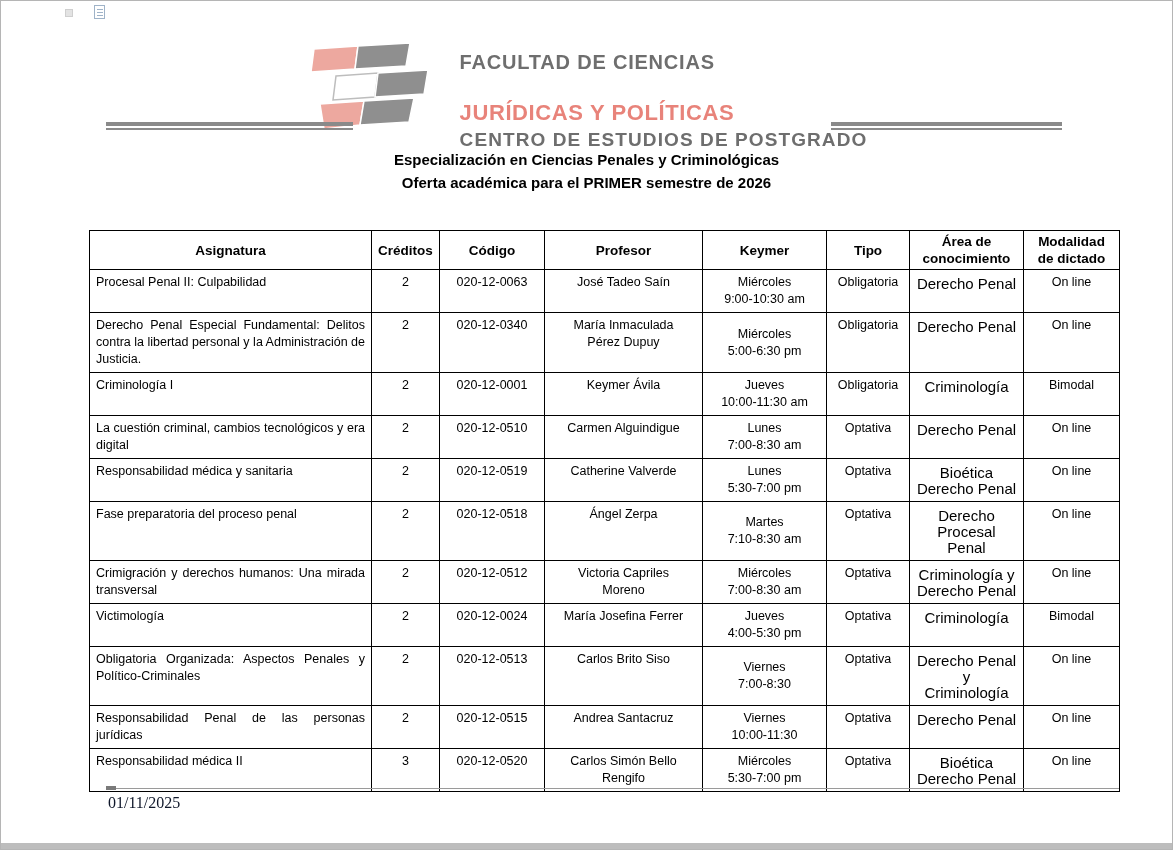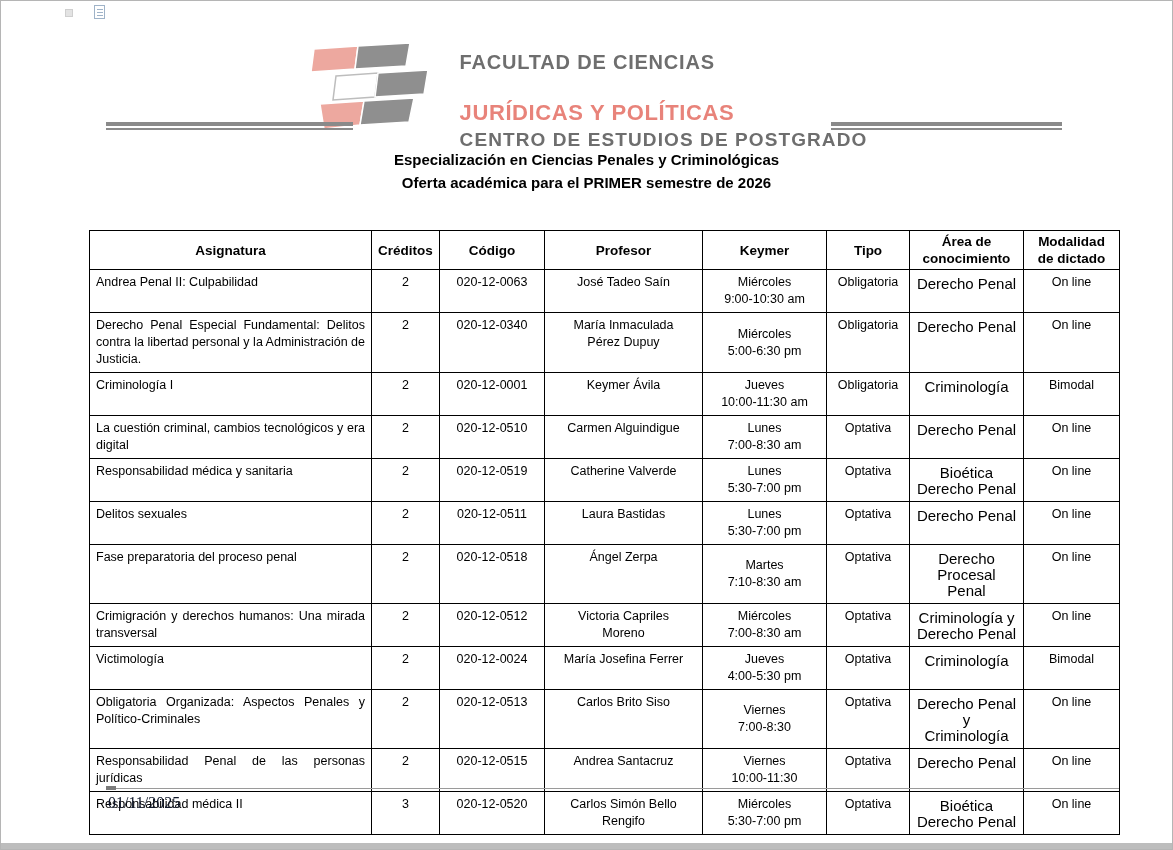--- a/index.html
+++ b/index.html
@@ -155,21 +155,21 @@
           <th>Keymer</th>
           <th>Tipo</th>
           <th>Área de
 conocimiento</th>
           <th>Modalidad
 de dictado</th>
         </tr>
     </thead>
     <tbody>
         <tr>
-          <td class="col0">Andrea Penal II: Culpabilidad</td>
+          <td class="col0">Procesal Penal II: Culpabilidad</td>
           <td class="col1">2</td>
           <td class="col2">020-12-0063</td>
           <td class="col3">José Tadeo Saín</td>
           <td class="col4">Miércoles
 9:00-10:30 am</td>
           <td class="col5">Obligatoria</td>
           <td class="col6">Derecho Penal</td>
           <td class="col7">On line</td>
         </tr>
         <tr>
@@ -212,31 +212,20 @@
           <td class="col2">020-12-0519</td>
           <td class="col3">Catherine Valverde</td>
           <td class="col4">Lunes
 5:30-7:00 pm</td>
           <td class="col5">Optativa</td>
           <td class="col6">Bioética
 Derecho Penal</td>
           <td class="col7">On line</td>
         </tr>
         <tr>
-          <td class="col0">Delitos sexuales</td>
-          <td class="col1">2</td>
-          <td class="col2">020-12-0511</td>
-          <td class="col3">Laura Bastidas</td>
-          <td class="col4">Lunes
-5:30-7:00 pm</td>
-          <td class="col5">Optativa</td>
-          <td class="col6">Derecho Penal</td>
-          <td class="col7">On line</td>
-        </tr>
-        <tr>
           <td class="col0">Fase preparatoria del proceso penal</td>
           <td class="col1">2</td>
           <td class="col2">020-12-0518</td>
           <td class="col3">Ángel Zerpa</td>
           <td class="col4">Martes
 7:10-8:30 am</td>
           <td class="col5">Optativa</td>
           <td class="col6">Derecho Procesal
 Penal</td>
           <td class="col7">On line</td>

